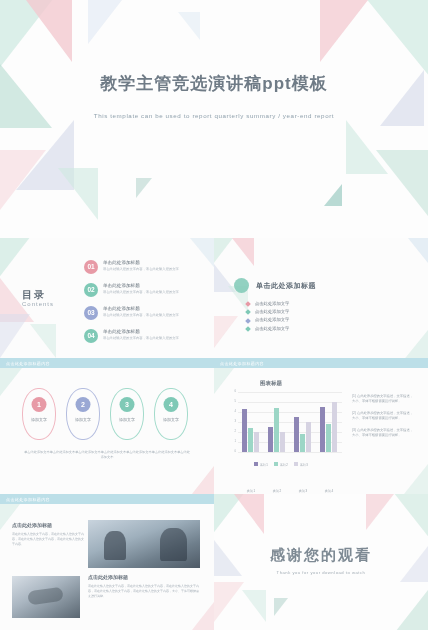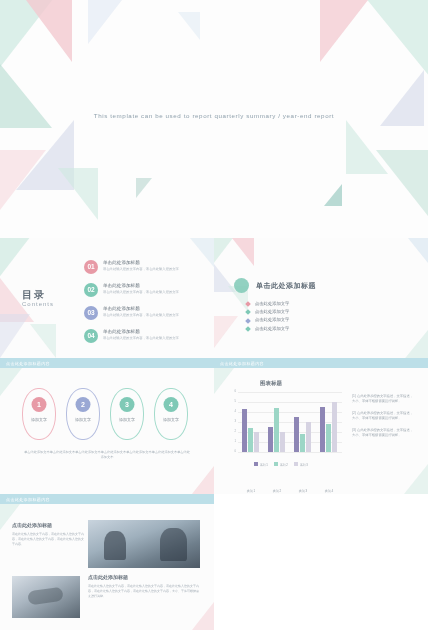--- a/index.html
+++ b/index.html
@@ -102,20 +102,21 @@
     <div class="tri" style="left:88px;top:0px;border-left:34px solid #e7eef6;border-bottom:44px solid transparent;opacity:.8;"></div>
     <div class="tri" style="right:-6px;top:-14px;border-right:78px solid #cfe9e1;border-bottom:96px solid transparent;opacity:.7;"></div>
     <div class="tri" style="right:60px;top:0px;border-left:48px solid #f3c9d0;border-bottom:62px solid transparent;opacity:.75;"></div>
     <div class="tri" style="right:4px;top:70px;border-right:44px solid #d7dceb;border-top:56px solid transparent;opacity:.65;"></div>
     <div class="tri" style="right:40px;top:120px;border-left:42px solid #cfe9e1;border-top:54px solid transparent;opacity:.6;"></div>
     <div class="tri" style="right:0px;top:150px;border-right:52px solid #bfe0d6;border-bottom:66px solid transparent;opacity:.55;"></div>
     <div class="tri" style="left:136px;top:178px;border-left:16px solid rgba(160,200,190,.45);border-bottom:20px solid transparent;"></div>
     <div class="tri" style="right:86px;top:184px;border-right:18px solid rgba(140,195,185,.6);border-top:22px solid transparent;"></div>
     <div class="tri" style="left:178px;top:12px;border-right:22px solid #edf3f8;border-bottom:28px solid transparent;"></div>
 
+    <div class="title">教学主管竞选演讲稿ppt模板</div>
     <div class="subtitle">This template can be used to report quarterly summary / year-end report</div>
   </div>
 
   <div class="slide" id="s2">
     <div class="tri" style="left:-6px;top:-6px;border-left:40px solid #cfe9e1;border-bottom:52px solid transparent;opacity:.7;"></div>
     <div class="tri" style="left:0px;top:40px;border-left:34px solid #f3c9d0;border-top:44px solid transparent;opacity:.55;"></div>
     <div class="tri" style="left:0px;top:76px;border-left:30px solid #d7dceb;border-bottom:44px solid transparent;opacity:.5;"></div>
     <div class="tri" style="left:30px;top:86px;border-right:26px solid #cfe9e1;border-bottom:34px solid transparent;opacity:.5;"></div>
     <div class="tri" style="right:-4px;top:0px;border-right:28px solid #e4eef4;border-bottom:34px solid transparent;opacity:.8;"></div>
 
@@ -280,14 +281,29 @@
         <div class="ph-a"></div>
       </div>
 
     <div class="h2">点击此处添加标题</div>
     <div class="p2">请在此处输入您的文字内容，请在此处输入您的文字内容，请在此处输入您的文字内容，请在此处输入您的文字内容，请在此处输入您的文字内容，大小、字体可根据需要进行调整。</div>
     <div class="photo2">
         <div class="ph-b"></div>
       </div>
   </div>
 
+  <div class="slide" id="s7">
+    <div class="tri" style="left:-6px;top:-6px;border-left:40px solid #cfe9e1;border-bottom:52px solid transparent;opacity:.7;"></div>
+    <div class="tri" style="left:20px;top:0px;border-right:30px solid #f3c9d0;border-bottom:40px solid transparent;opacity:.7;"></div>
+    <div class="tri" style="left:0px;top:46px;border-left:28px solid #d7dceb;border-top:36px solid transparent;opacity:.55;"></div>
+    <div class="tri" style="left:0px;top:88px;border-left:30px solid #f6d6da;border-bottom:40px solid transparent;opacity:.5;"></div>
+    <div class="tri" style="left:28px;top:96px;border-right:24px solid #cfe9e1;border-bottom:32px solid transparent;opacity:.5;"></div>
+    <div class="tri" style="right:-6px;top:-6px;border-right:44px solid #cfe9e1;border-bottom:56px solid transparent;opacity:.65;"></div>
+    <div class="tri" style="right:34px;top:0px;border-left:28px solid #f3c9d0;border-bottom:36px solid transparent;opacity:.6;"></div>
+    <div class="tri" style="right:0px;top:52px;border-right:28px solid #d7dceb;border-top:36px solid transparent;opacity:.5;"></div>
+    <div class="tri" style="right:0px;bottom:-6px;border-right:36px solid #bfe0d6;border-top:46px solid transparent;opacity:.55;"></div>
+    <div class="tri" style="left:60px;top:104px;border-left:14px solid rgba(160,200,190,.45);border-bottom:18px solid transparent;"></div>
+
+    <div class="thanks">感谢您的观看</div>
+    <div class="thsub">Thank you for your download to watch</div>
+  </div>
 
 </div>
 
 </body></html>

